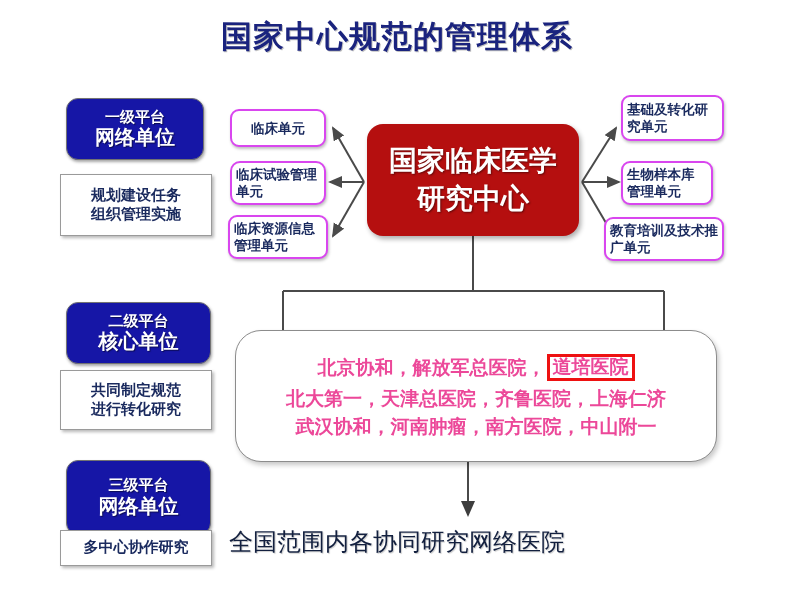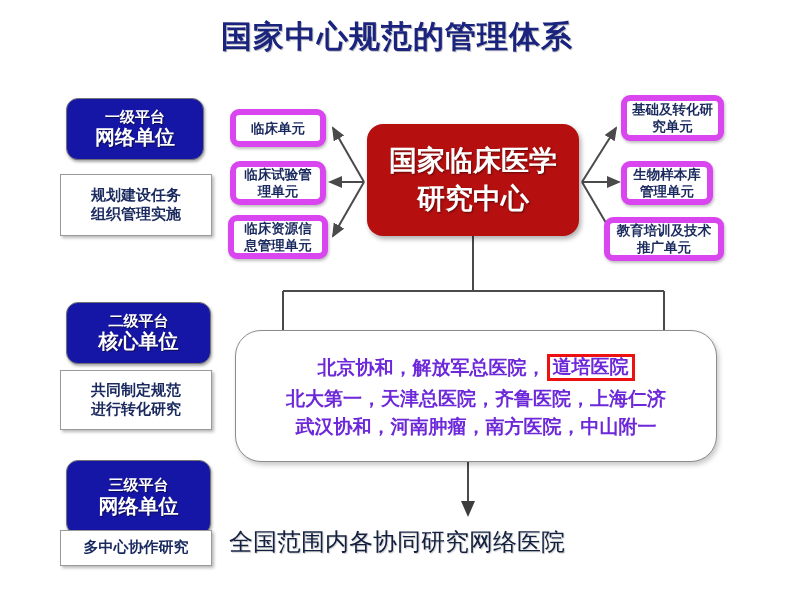--- a/index.html
+++ b/index.html
@@ -84,27 +84,27 @@
     font-weight: bold;
     font-size: 15px;
     line-height: 1.28;
     text-align: center;
   }
 
   
   .unit-box {
     position: absolute;
     background: #ffffff;
-    border: 6px solid #d946ef;
+    border: 2px solid #d946ef;
     border-radius: 9px;
     box-shadow: 1px 2px 3px rgba(0,0,0,0.25);
     display: flex;
     align-items: center;
     justify-content: center;
-    text-align: center;
+    text-align: left;
     color: #1a2a5e;
     font-weight: bold;
     font-size: 13.5px;
     line-height: 1.25;
     padding: 2px 4px;
   }
 
   
   #center-box {
     position: absolute;
@@ -139,21 +139,21 @@
     border-radius: 26px;
     box-shadow: 2px 3px 5px rgba(0,0,0,0.22);
     display: flex;
     flex-direction: column;
     align-items: center;
     justify-content: center;
     gap: 6px;
     padding: 4px 10px;
   }
   .hospital-line {
-    color: #6d28d9;
+    color: #ec4899;
     font-weight: bold;
     font-size: 19px;
     line-height: 1.18;
     white-space: nowrap;
     display: flex;
     align-items: center;
   }
   .highlight {
     border: 3px solid #ee1111;
     padding: 0px 3px 1px 3px;

